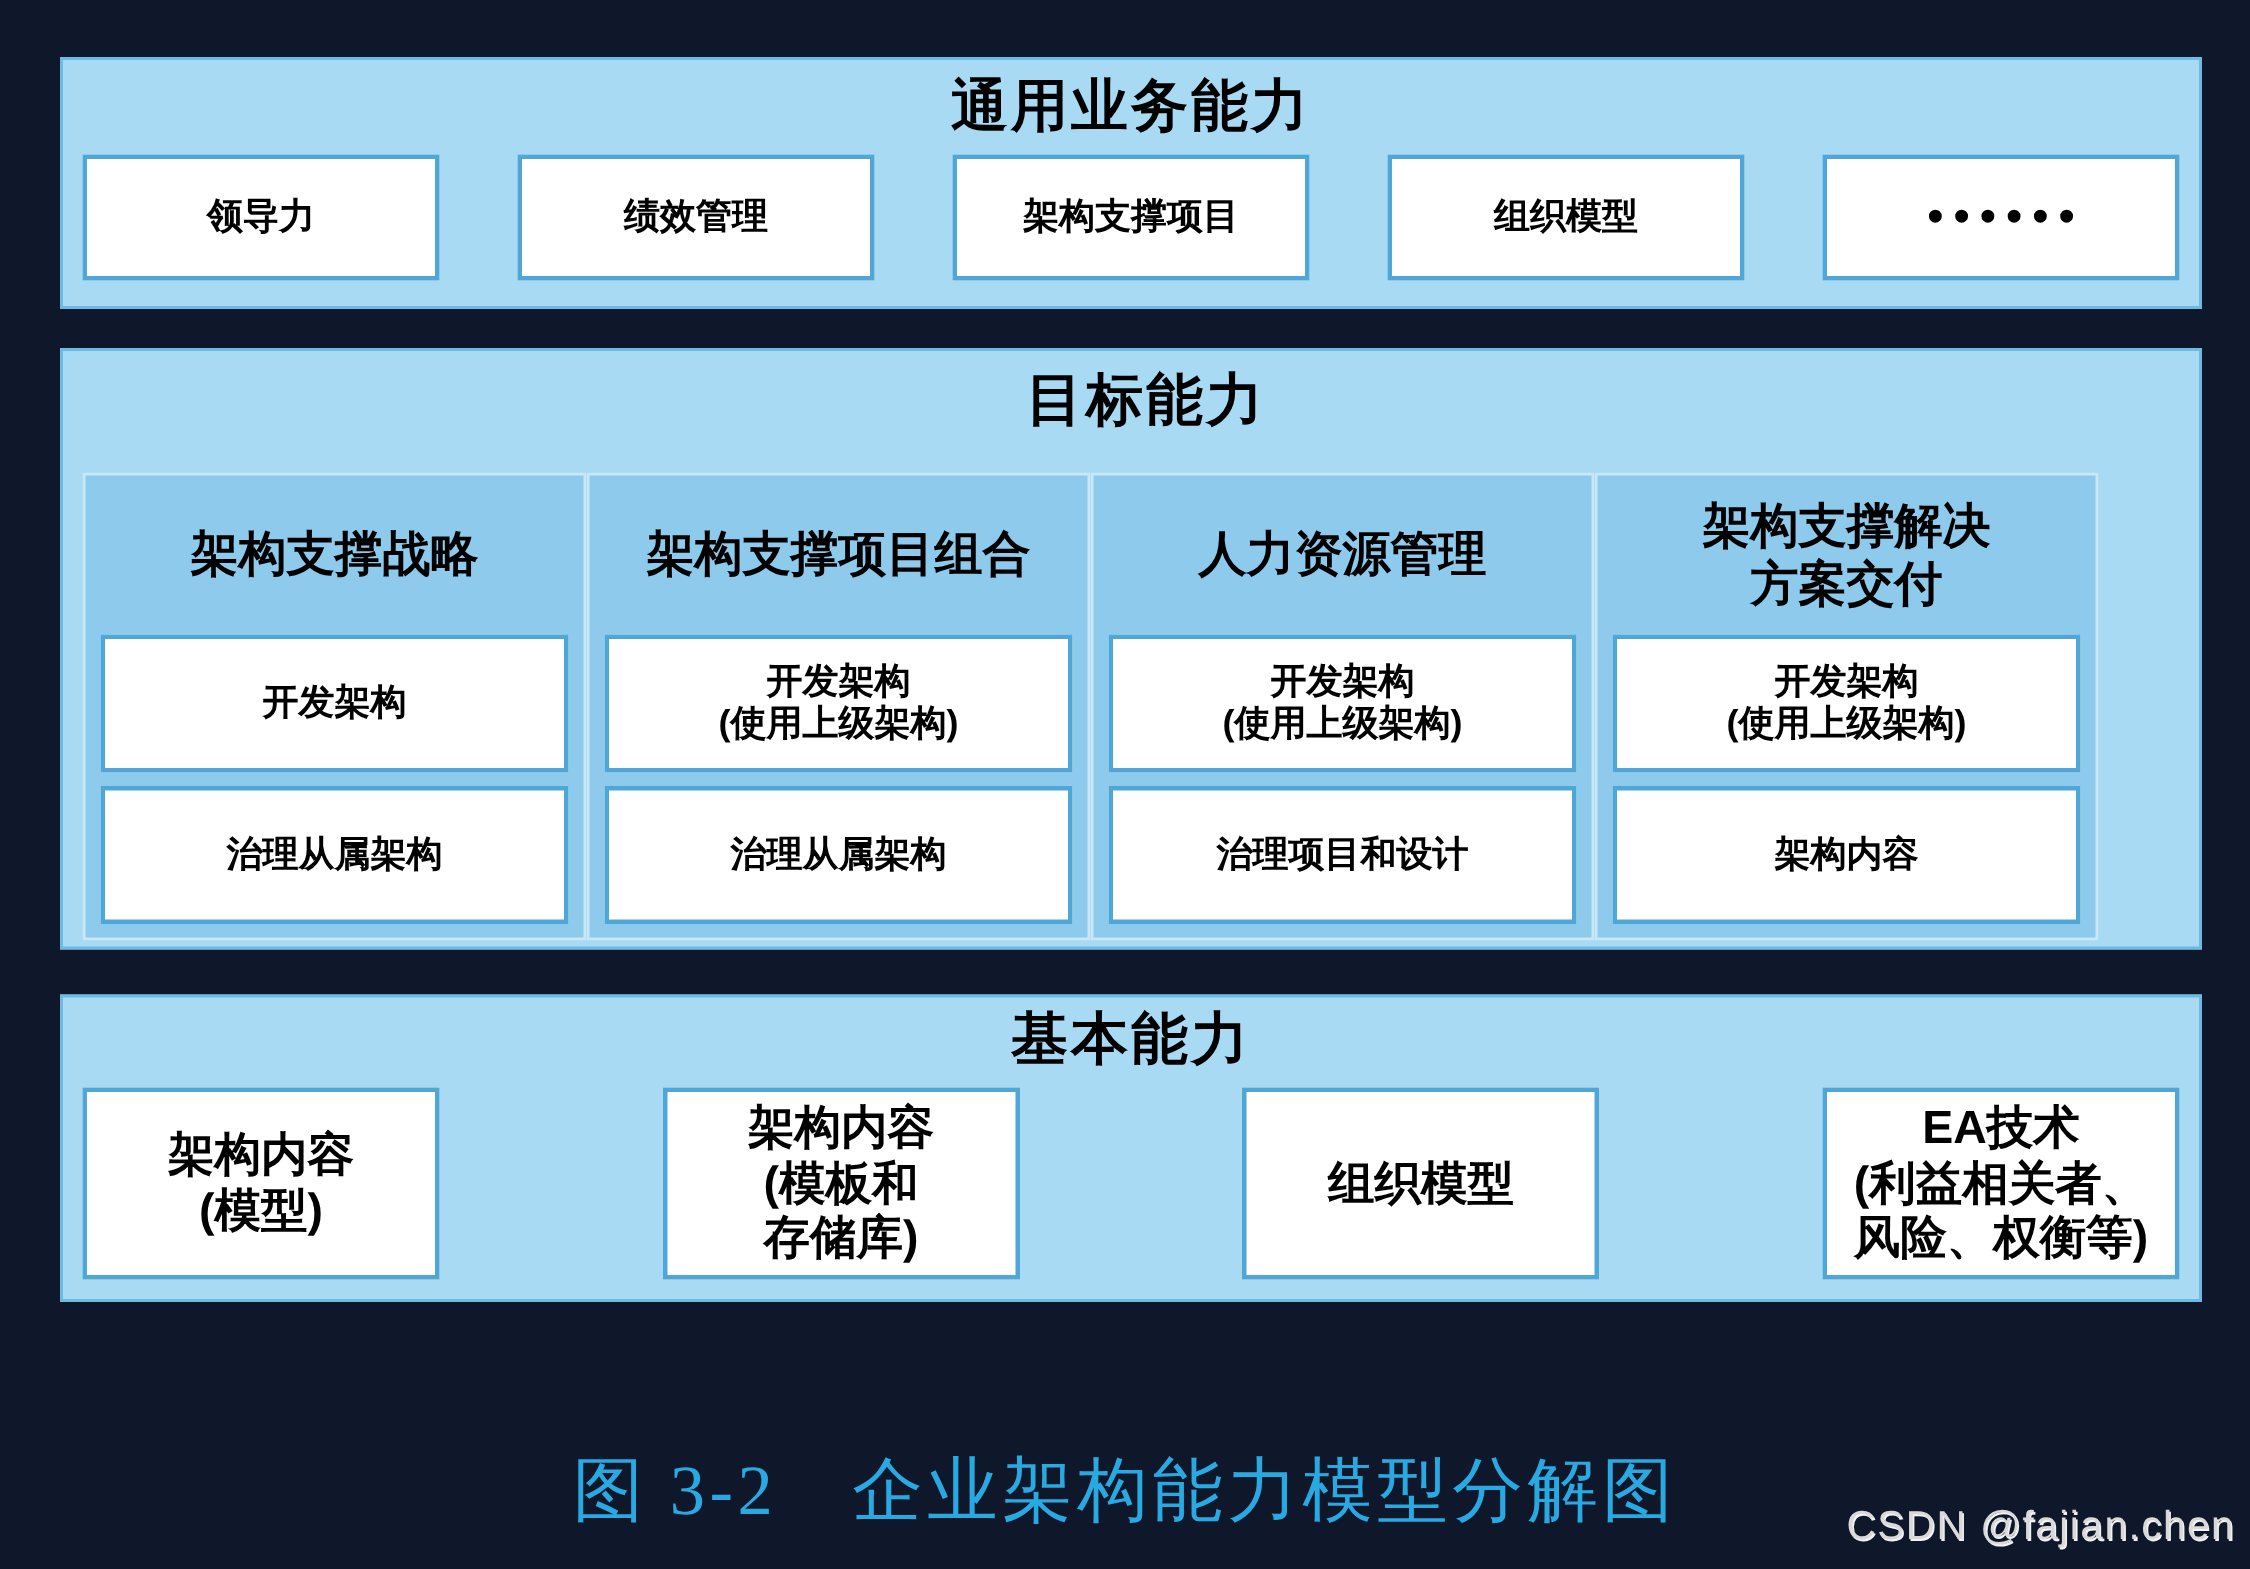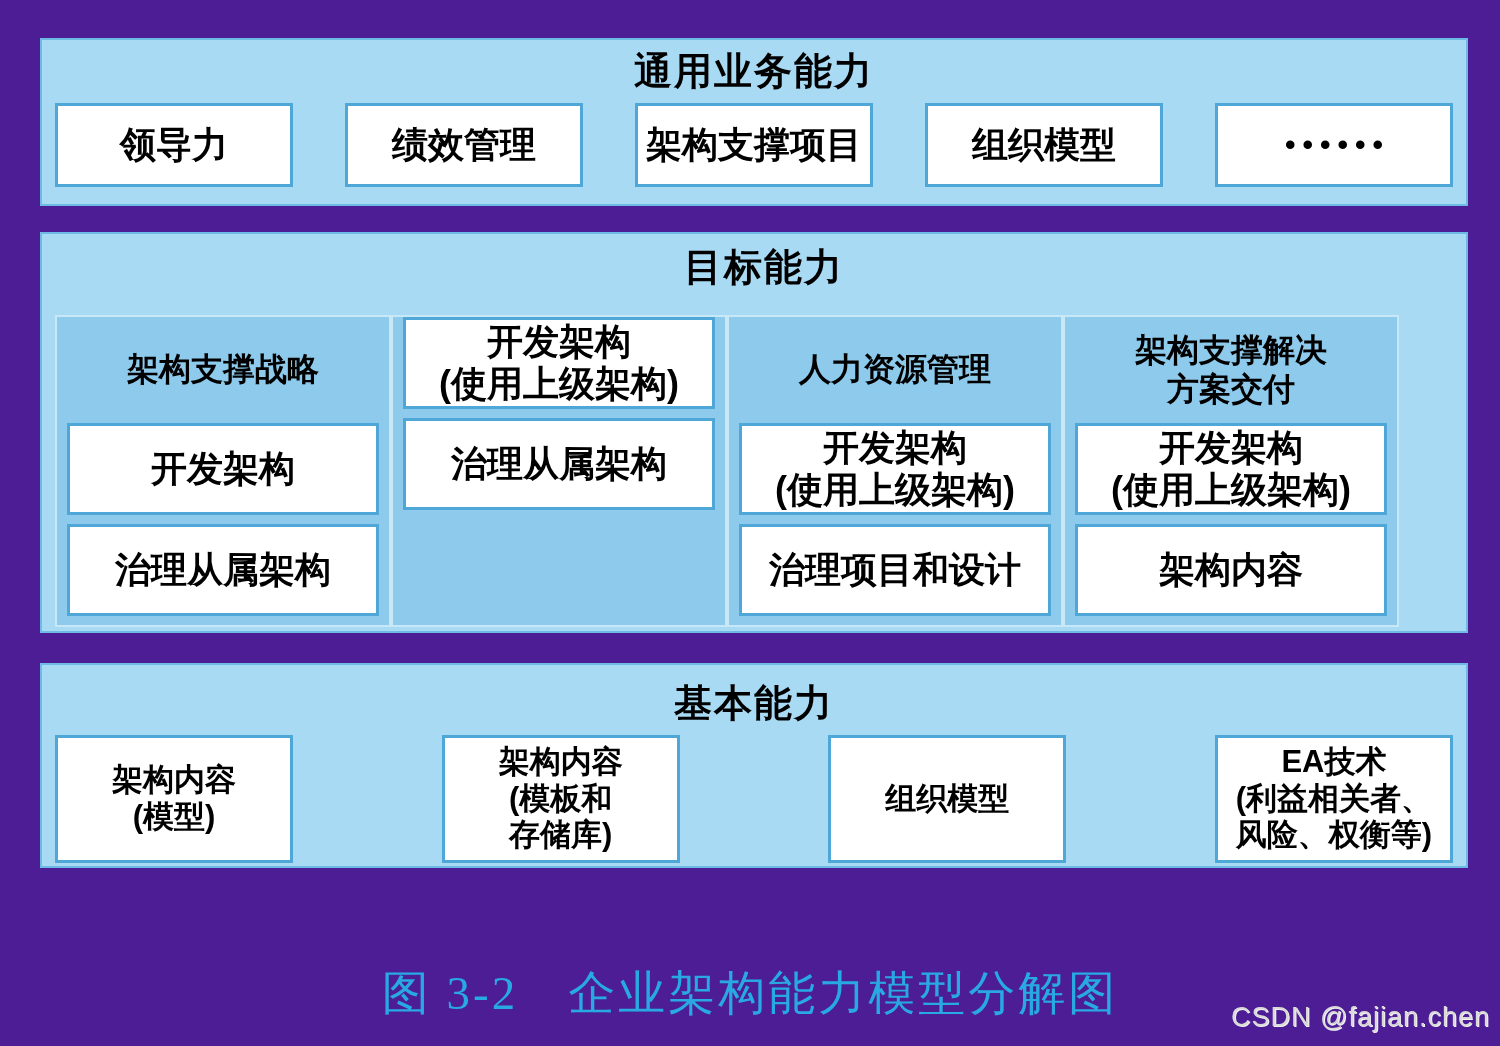--- a/index.html
+++ b/index.html
@@ -1,20 +1,20 @@
 <!DOCTYPE html>
 <html><head>
 <meta charset="utf-8">
 <style>
   html, body { margin: 0; padding: 0; background: #ffffff; }
   .canvas {
     position: relative;
     width: 1500px;
     height: 1046px;
-    background: #4c1d95;
+    background: #0f172a;
     font-family: "Liberation Sans", "DejaVu Sans", sans-serif;
     color: #000;
     overflow: hidden;
   }
   .section {
     position: absolute;
     left: 40px;
     width: 1428px;
     background: #a8daf3;
     border: 2px solid #6dbae4;
@@ -26,37 +26,37 @@
 
   .section-title {
     text-align: center;
     font-size: 38px;
     font-weight: bold;
     line-height: 44px;
     margin-top: 9px;
     letter-spacing: 2px;
   }
   .section-middle .section-title { margin-top: 11px; padding-left: 20px; }
-  .section-bottom .section-title { margin-top: 16px; }
+  .section-bottom .section-title { margin-top: 6px; }
 
   .box-row {
     display: flex;
     justify-content: space-between;
     padding: 0 13px;
     margin-top: 10px;
   }
   .wbox {
     background: #ffffff;
     border: 3px solid #4fa7d8;
     box-sizing: border-box;
     display: flex;
     align-items: center;
     justify-content: center;
     text-align: center;
-    font-size: 36px;
+    font-size: 24px;
     font-weight: bold;
     line-height: 1.18;
     white-space: pre-line;
   }
   .section-top .wbox { width: 238px; height: 84px; }
   .section-bottom .wbox { width: 238px; height: 128px; font-size: 31px; }
 
   .dots { font-size: 30px; letter-spacing: 7px; text-indent: 7px; }
 
   .cols {
@@ -132,20 +132,21 @@
     <div class="section-title">目标能力</div>
     <div class="cols">
 
       <div class="col">
         <div class="col-header">架构支撑战略</div>
         <div class="wbox">开发架构</div>
         <div class="wbox">治理从属架构</div>
       </div>
 
       <div class="col">
+        <div class="col-header">架构支撑项目组合</div>
         <div class="wbox">开发架构
 (使用上级架构)</div>
         <div class="wbox">治理从属架构</div>
       </div>
 
       <div class="col">
         <div class="col-header">人力资源管理</div>
         <div class="wbox">开发架构
 (使用上级架构)</div>
         <div class="wbox">治理项目和设计</div>

